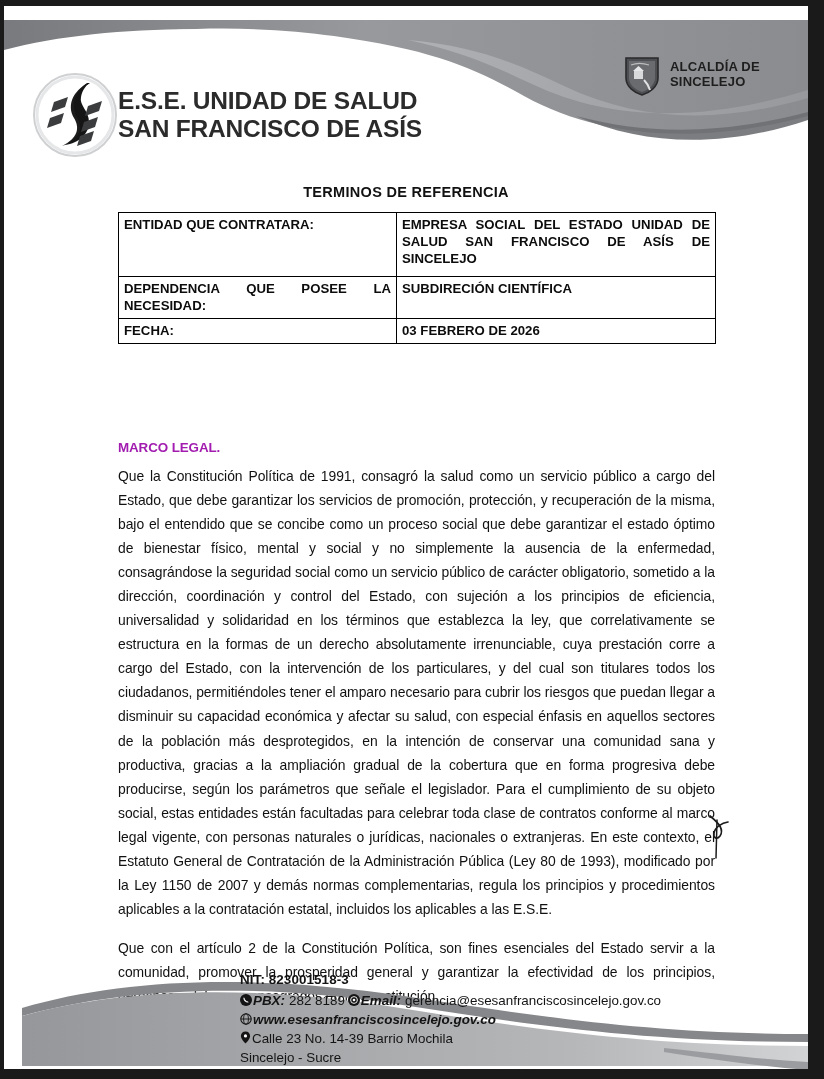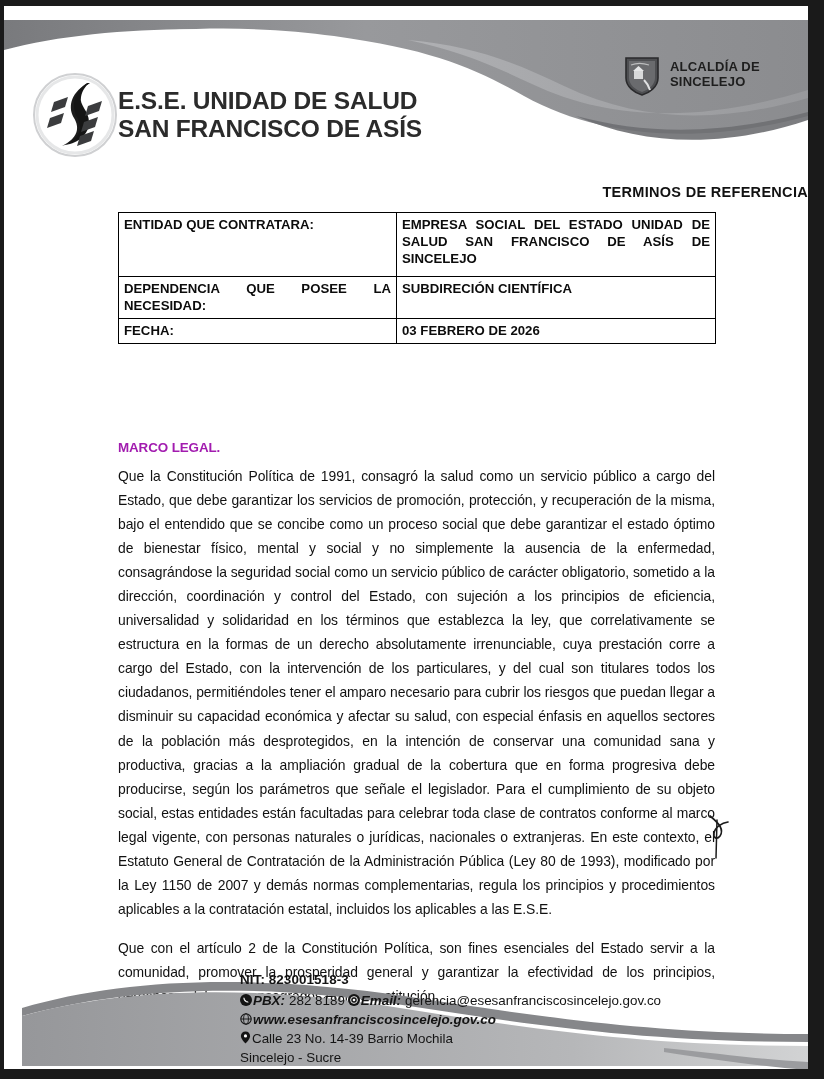--- a/index.html
+++ b/index.html
@@ -67,21 +67,21 @@
     color: #1e1e1e;
     white-space: pre-line;
     letter-spacing: 0.2px;
   }
 
   
   .doc-title {
     position: absolute;
     left: 0; top: 178px;
     width: 804px;
-    text-align: right;
+    text-align: center;
     font-size: 14.5px;
     font-weight: bold;
     color: #111;
     letter-spacing: 0.3px;
   }
 
   
   .ref-table {
     position: absolute;
     left: 114px; top: 206px;

